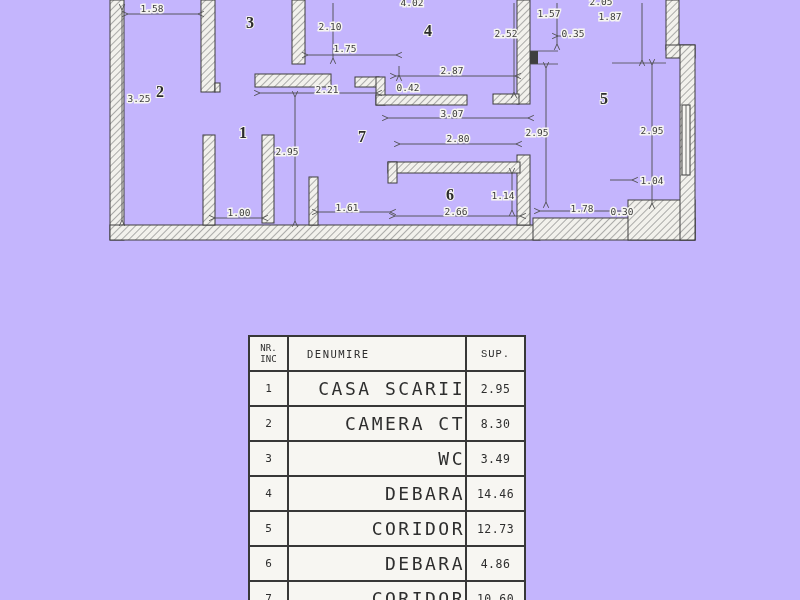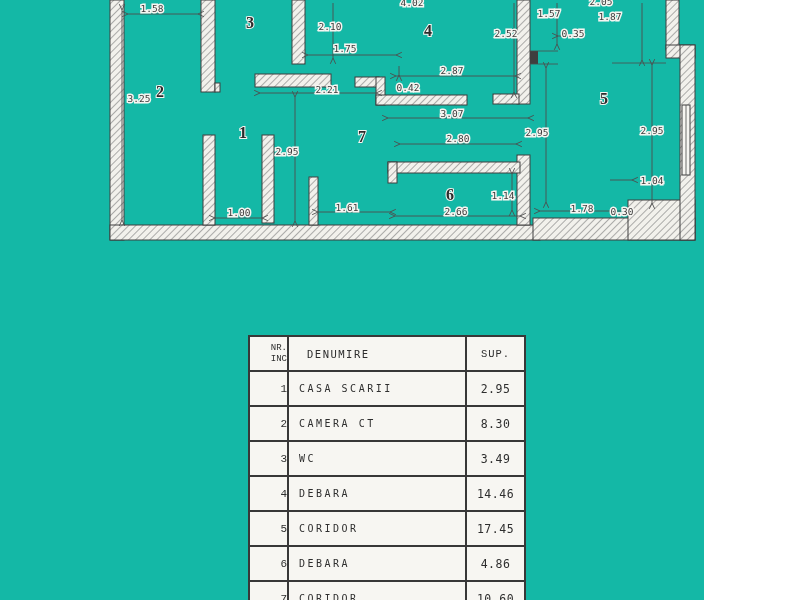--- a/index.html
+++ b/index.html
@@ -1,18 +1,18 @@
 <!DOCTYPE html>
 <html><head>
 <meta charset="utf-8">
 <style>
   html,body{margin:0;padding:0;}
   .page{
-    position:relative;width:704px;height:600px;overflow:hidden;
-    background:#14b8a6;
+    position:relative;width:800px;height:600px;overflow:hidden;
+    background:#c4b5fd;
     font-family:"DejaVu Sans Mono", monospace;
   }
   svg text{user-select:none;}
   .dim-label{
     font-family:"DejaVu Sans Mono", monospace;
     font-size:9.5px;fill:#3c3c3c;
     text-anchor:middle;dominant-baseline:middle;
     paint-order:stroke;stroke:#f6f5f1;stroke-width:3px;
   }
   .room-num{
@@ -32,29 +32,29 @@
   table.recap{
     position:absolute;left:248px;top:335px;
     border-collapse:collapse;table-layout:fixed;
     background:#f7f6f2;
   }
   table.recap th, table.recap td{
     border:2px solid #383838;
     padding:0;vertical-align:middle;
     color:#2e2e2e;
   }
-  .c0{width:37px;text-align:right;font-family:Liberation Mono, monospace;}
+  .c0{width:37px;text-align:center;}
   .c1{width:158px;text-align:left;padding-left:10px !important;}
   .c2{width:57px;text-align:center;}
   th.c0{font-size:9px;line-height:1.15;white-space:pre-line;font-weight:normal;height:33px;}
   th.c1{font-size:10.5px;letter-spacing:1.5px;font-weight:normal;padding-left:18px !important;margin-left:48px;}
   th.c2{font-size:10.5px;letter-spacing:1px;font-weight:normal;text-align:center;padding-left:0 !important;font-family:Liberation Mono, monospace;}
   td{height:33px;}
   td.c0{font-size:11px;}
-  td.c1{font-size:10px;letter-spacing:2.5px;}
+  td.c1{font-size:18px;letter-spacing:2.5px;text-align:right;}
   td.c2{font-size:11.5px;letter-spacing:0.5px;}
 </style>
 </head>
 <body>
 
 <div class="page">
 
   <svg width="800" height="262" viewBox="0 0 800 262" style="position:absolute;left:0;top:0;">
     <defs>
       <pattern id="hatch" width="5" height="5" patternUnits="userSpaceOnUse" patternTransform="rotate(45)">
@@ -190,21 +190,21 @@
           <td class="c2">3.49</td>
         </tr>
         <tr>
           <td class="c0">4</td>
           <td class="c1">DEBARA</td>
           <td class="c2">14.46</td>
         </tr>
         <tr>
           <td class="c0">5</td>
           <td class="c1">CORIDOR</td>
-          <td class="c2">17.45</td>
+          <td class="c2">12.73</td>
         </tr>
         <tr>
           <td class="c0">6</td>
           <td class="c1">DEBARA</td>
           <td class="c2">4.86</td>
         </tr>
         <tr>
           <td class="c0">7</td>
           <td class="c1">CORIDOR</td>
           <td class="c2">10.60</td>

